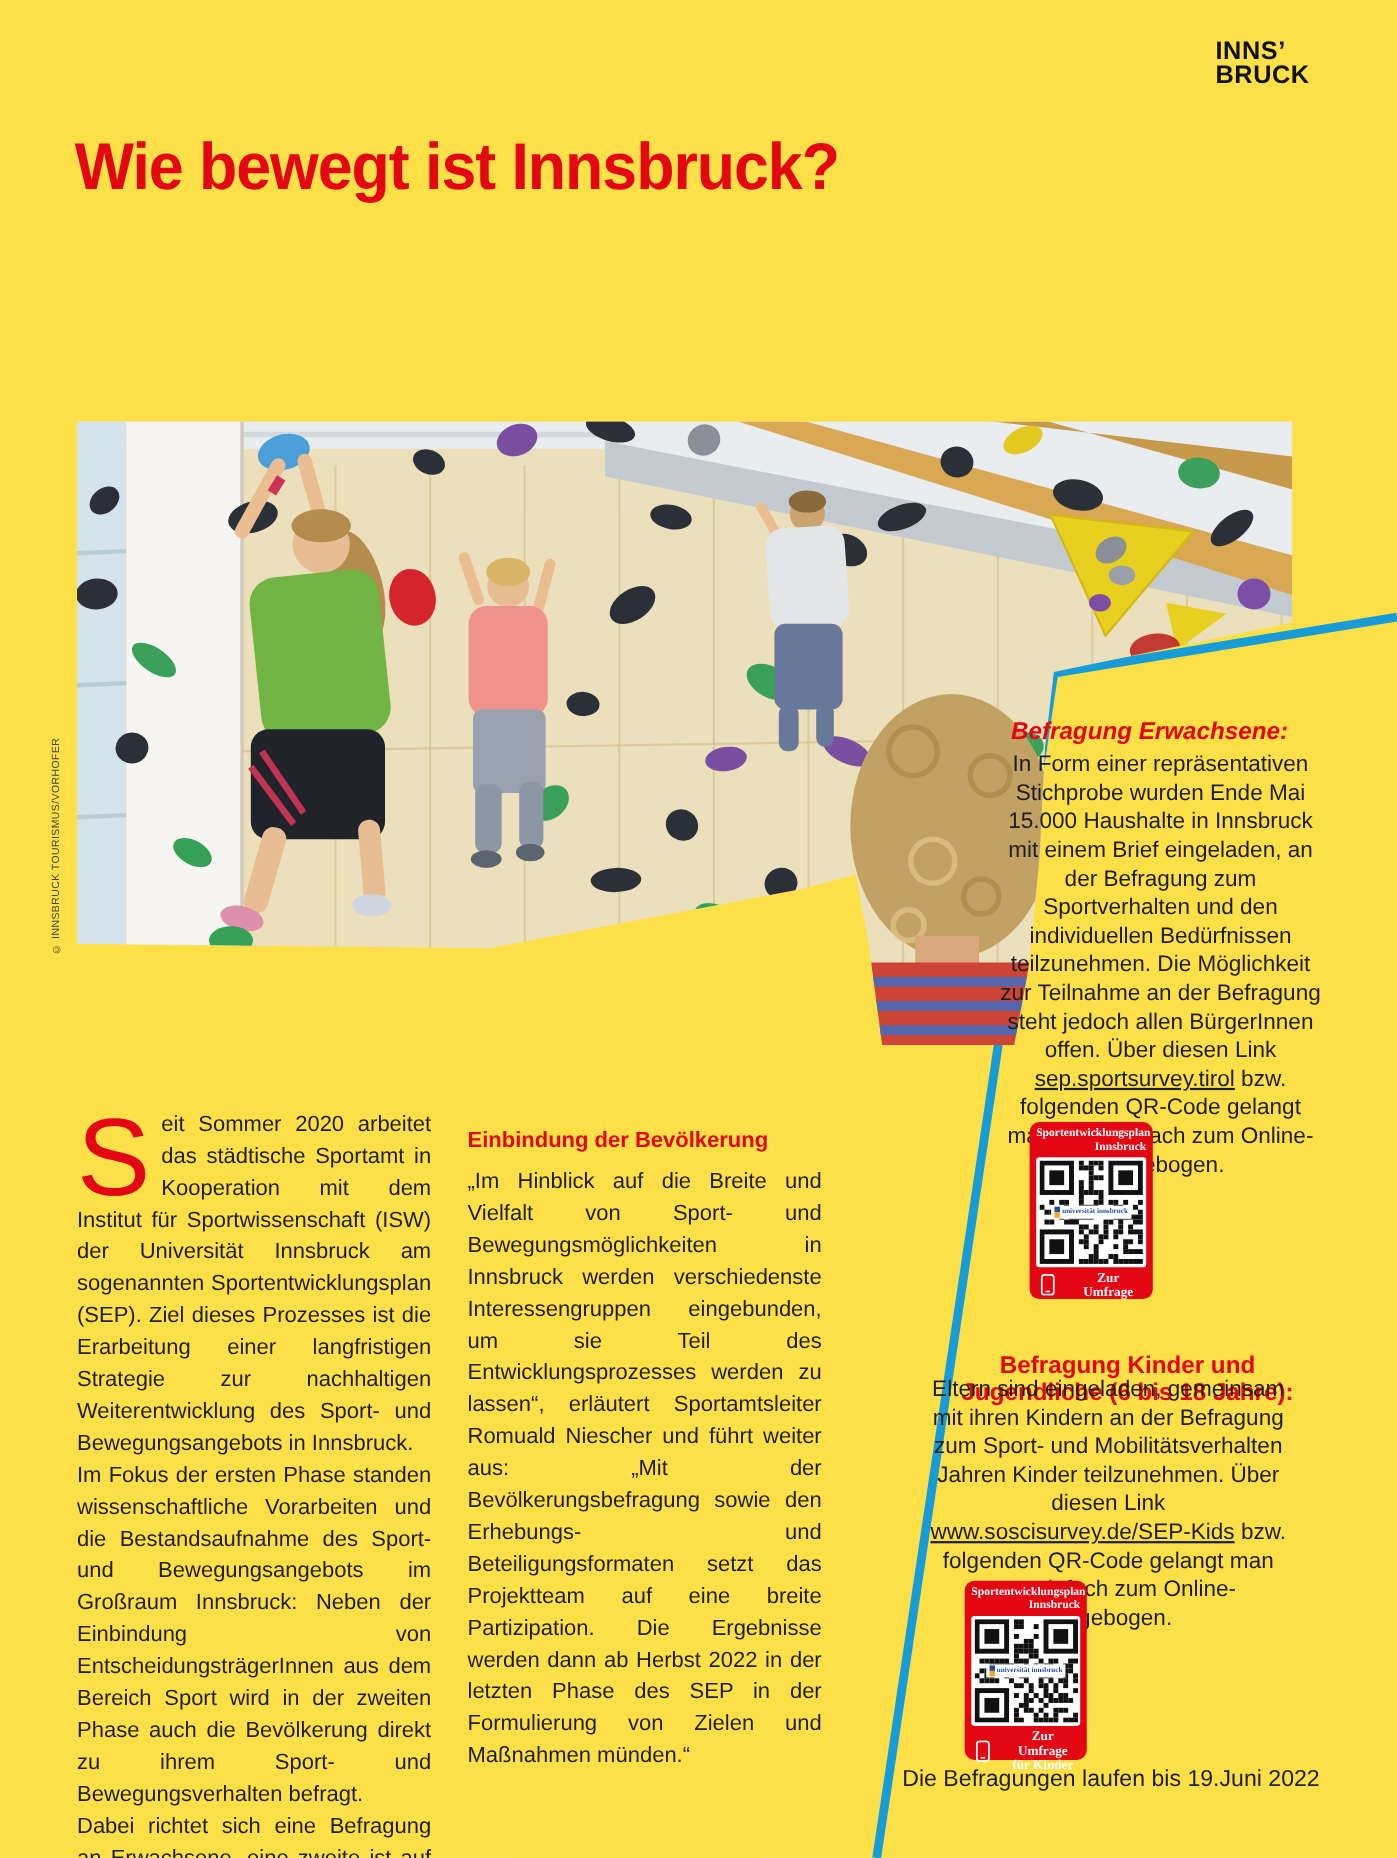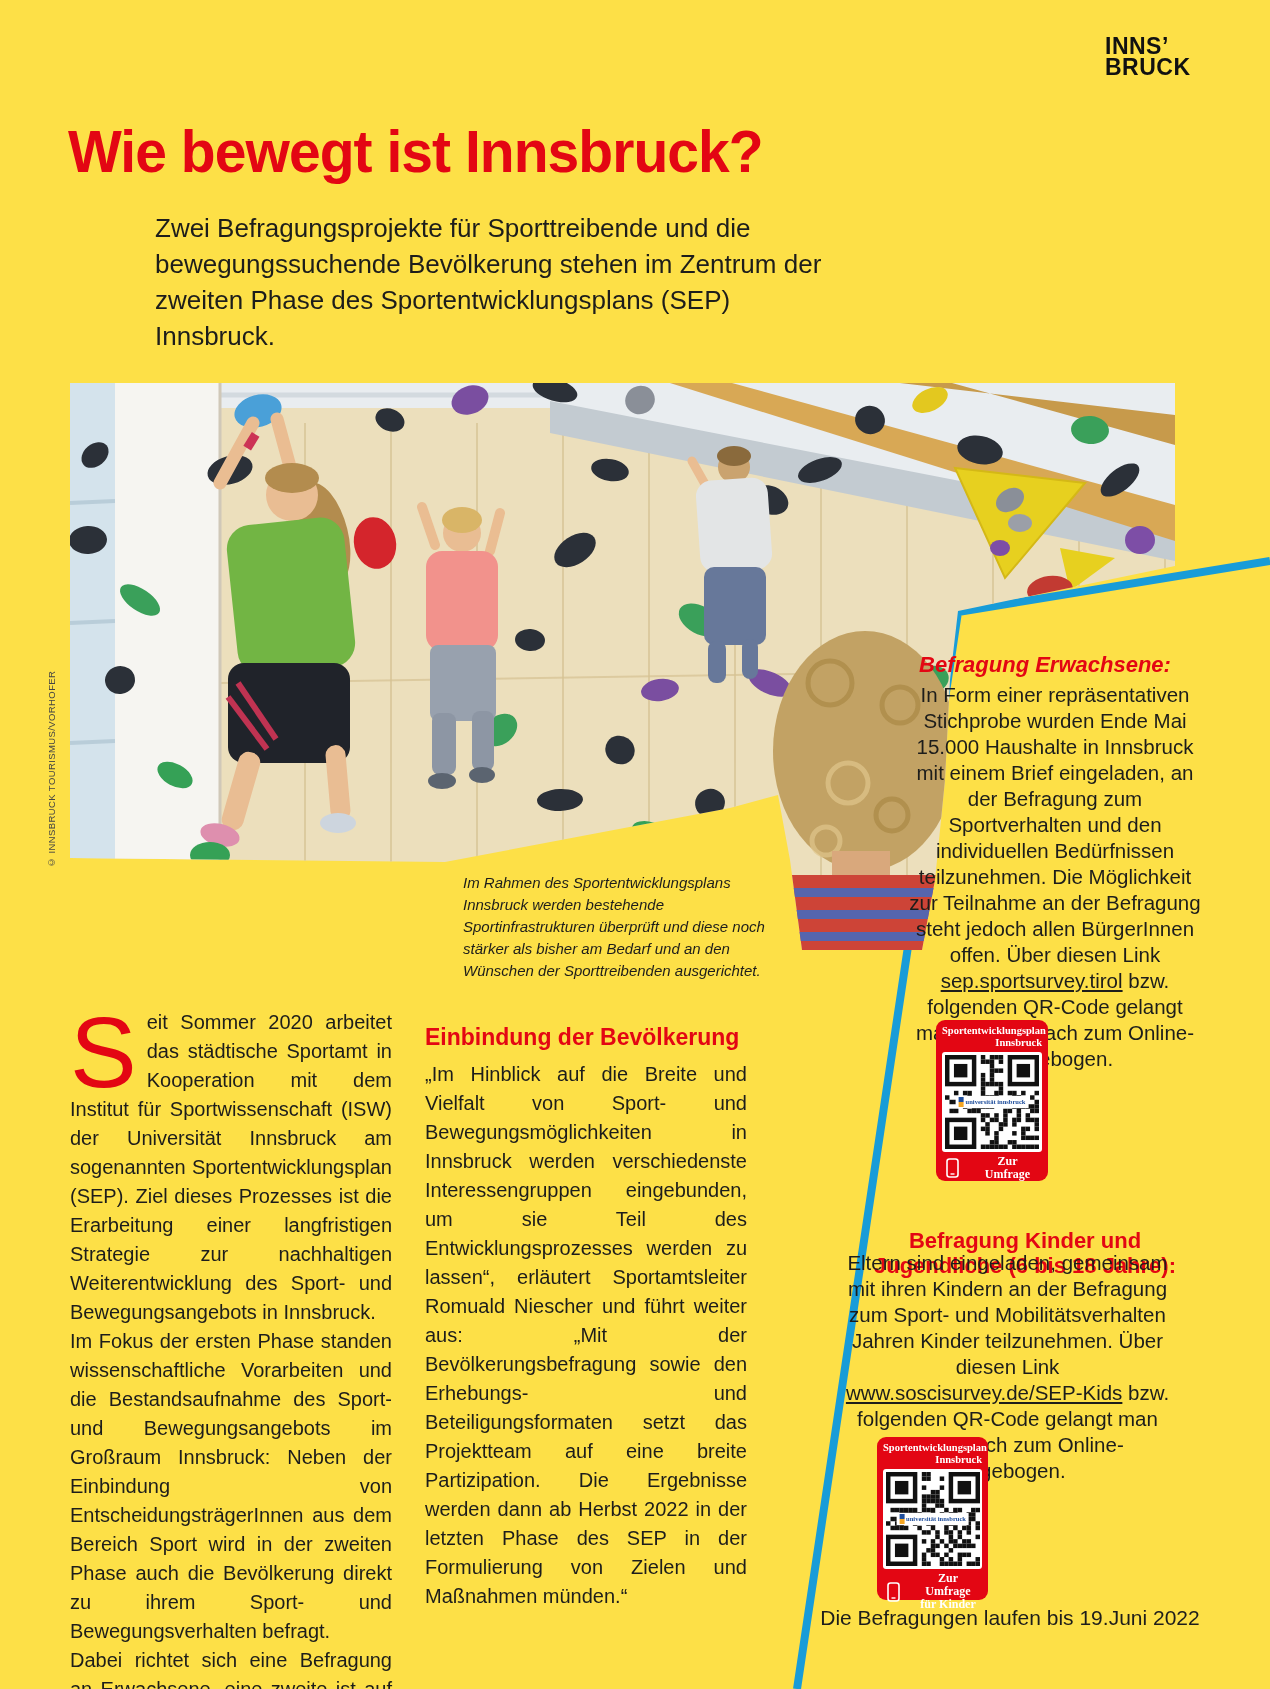--- a/index.html
+++ b/index.html
@@ -21,21 +21,21 @@
   #caption{position:absolute;left:463px;top:872px;width:322px;font-size:15px;line-height:22px;
            font-style:italic;color:#1d1d1b;}
   
   #rule{position:absolute;left:0;top:0;width:1270px;height:1689px;pointer-events:none;}
   
   .col{position:absolute;top:1008px;width:322px;font-size:20px;line-height:29px;text-align:justify;}
   #col1{left:70px;} #col2{left:425px;}
   .col p{margin:0;}
   #dropcap{float:left;font-size:100px;line-height:80px;color:#e30613;font-weight:400;
            padding:4px 10px 0 0;}
-  #subhead{color:#e30613;font-weight:bold;font-size:23px;line-height:26px;margin:16px 0 10px 0;text-align:left;}
+  #subhead{color:#e30613;font-weight:bold;font-size:20px;line-height:26px;margin:16px 0 10px 0;text-align:left;}
   
   .sb-h{position:absolute;color:#e30613;font-weight:bold;font-size:22px;line-height:25px;text-align:center;}
   .sb-t{position:absolute;font-size:20.5px;line-height:26px;text-align:center;color:#1d1d1b;}
   .sb-t a{color:#1d1d1b;text-decoration:underline;}
   #sb-h1{left:890px;top:652px;width:310px;font-style:italic;}
   #sb-t1{left:905px;top:682px;width:300px;}
   #sb-h2{left:870px;top:1228px;width:310px;}
   #sb-t2{left:845px;top:1250px;width:325px;}
   #deadline{position:absolute;left:800px;top:1606px;width:420px;text-align:center;font-size:21px;color:#1d1d1b;}
   
@@ -57,21 +57,20 @@
 <body>
 
 <div id="page">
 
   <div id="logo">
     <div>INNS’</div>
     <div>BRUCK</div>
   </div>
 
   <div id="headline">Wie bewegt ist Innsbruck?</div>
-  <div id="standfirst">Zwei Befragungsprojekte für Sporttreibende und die bewegungssuchende Bevölkerung stehen im Zentrum der zweiten Phase des Sportentwicklungsplans (SEP) Innsbruck.</div>
 
   <svg id="rule" viewBox="0 0 1270 1689">
     <polyline points="1270,561 958,612 797,1689" fill="none" stroke="#189cd8" stroke-width="8"></polyline>
   </svg>
 
   <div id="photo">
     <svg viewBox="0 0 1105 567" width="1105" height="567">
 
       <rect x="0" y="0" width="1105" height="567" fill="#ecdfbc"></rect>
       <g id="planks" stroke="#d6c293" stroke-width="2" opacity=".7">
@@ -202,21 +201,20 @@
         <rect x="762" y="468" width="58" height="40" fill="#d9a87c"></rect>
         <rect x="700" y="492" width="192" height="80" fill="#cd4437"></rect>
         <rect x="700" y="505" width="192" height="9" fill="#5565ae"></rect>
         <rect x="700" y="527" width="192" height="9" fill="#5565ae"></rect>
         <rect x="700" y="549" width="192" height="9" fill="#5565ae"></rect>
       </g>
     </svg>
   </div>
 
   <div id="credit">© INNSBRUCK TOURISMUS/VORHOFER</div>
-  <div id="caption">Im Rahmen des Sportentwicklungsplans Innsbruck werden bestehende Sportinfrastrukturen überprüft und diese noch stärker als bisher am Bedarf und an den Wünschen der Sporttreibenden ausgerichtet.</div>
 
   <div id="col1" class="col">
     <p><span id="dropcap">S</span><span>eit Sommer 2020 arbeitet das städtische Sportamt in Kooperation mit dem Institut für Sportwissenschaft (ISW) der Universität Innsbruck am sogenannten Sportentwicklungsplan (SEP). Ziel dieses Prozesses ist die Erarbeitung einer langfristigen Strategie zur nachhaltigen Weiterentwicklung des Sport- und Bewegungsangebots in Innsbruck.</span></p>
     <p>Im Fokus der ersten Phase standen wissenschaftliche Vorarbeiten und die Bestandsaufnahme des Sport- und Bewegungsangebots im Großraum Innsbruck: Neben der Einbindung von EntscheidungsträgerInnen aus dem Bereich Sport wird in der zweiten Phase auch die Bevölkerung direkt zu ihrem Sport- und Bewegungsverhalten befragt.</p>
     <p>Dabei richtet sich eine Befragung an Erwachsene, eine zweite ist auf Kinder und Jugendliche im Alter von zehn bis 18 Jahren</p>
   </div>
 
   <div id="col2" class="col">
     <h3 id="subhead">Einbindung der Bevölkerung</h3>
     <p><span>„Im Hinblick auf die Breite und Vielfalt von Sport- und Bewegungsmöglichkeiten in Innsbruck werden verschiedenste Interessengruppen eingebunden, um sie Teil des Entwicklungsprozesses werden zu lassen“, erläutert Sportamtsleiter Romuald Niescher und führt weiter aus: „Mit der Bevölkerungsbefragung sowie den Erhebungs- und Beteiligungsformaten setzt das Projektteam auf eine breite Partizipation. Die Ergebnisse werden dann ab Herbst 2022 in der letzten Phase des SEP in der Formulierung von Zielen und Maßnahmen münden.“</span></p>

